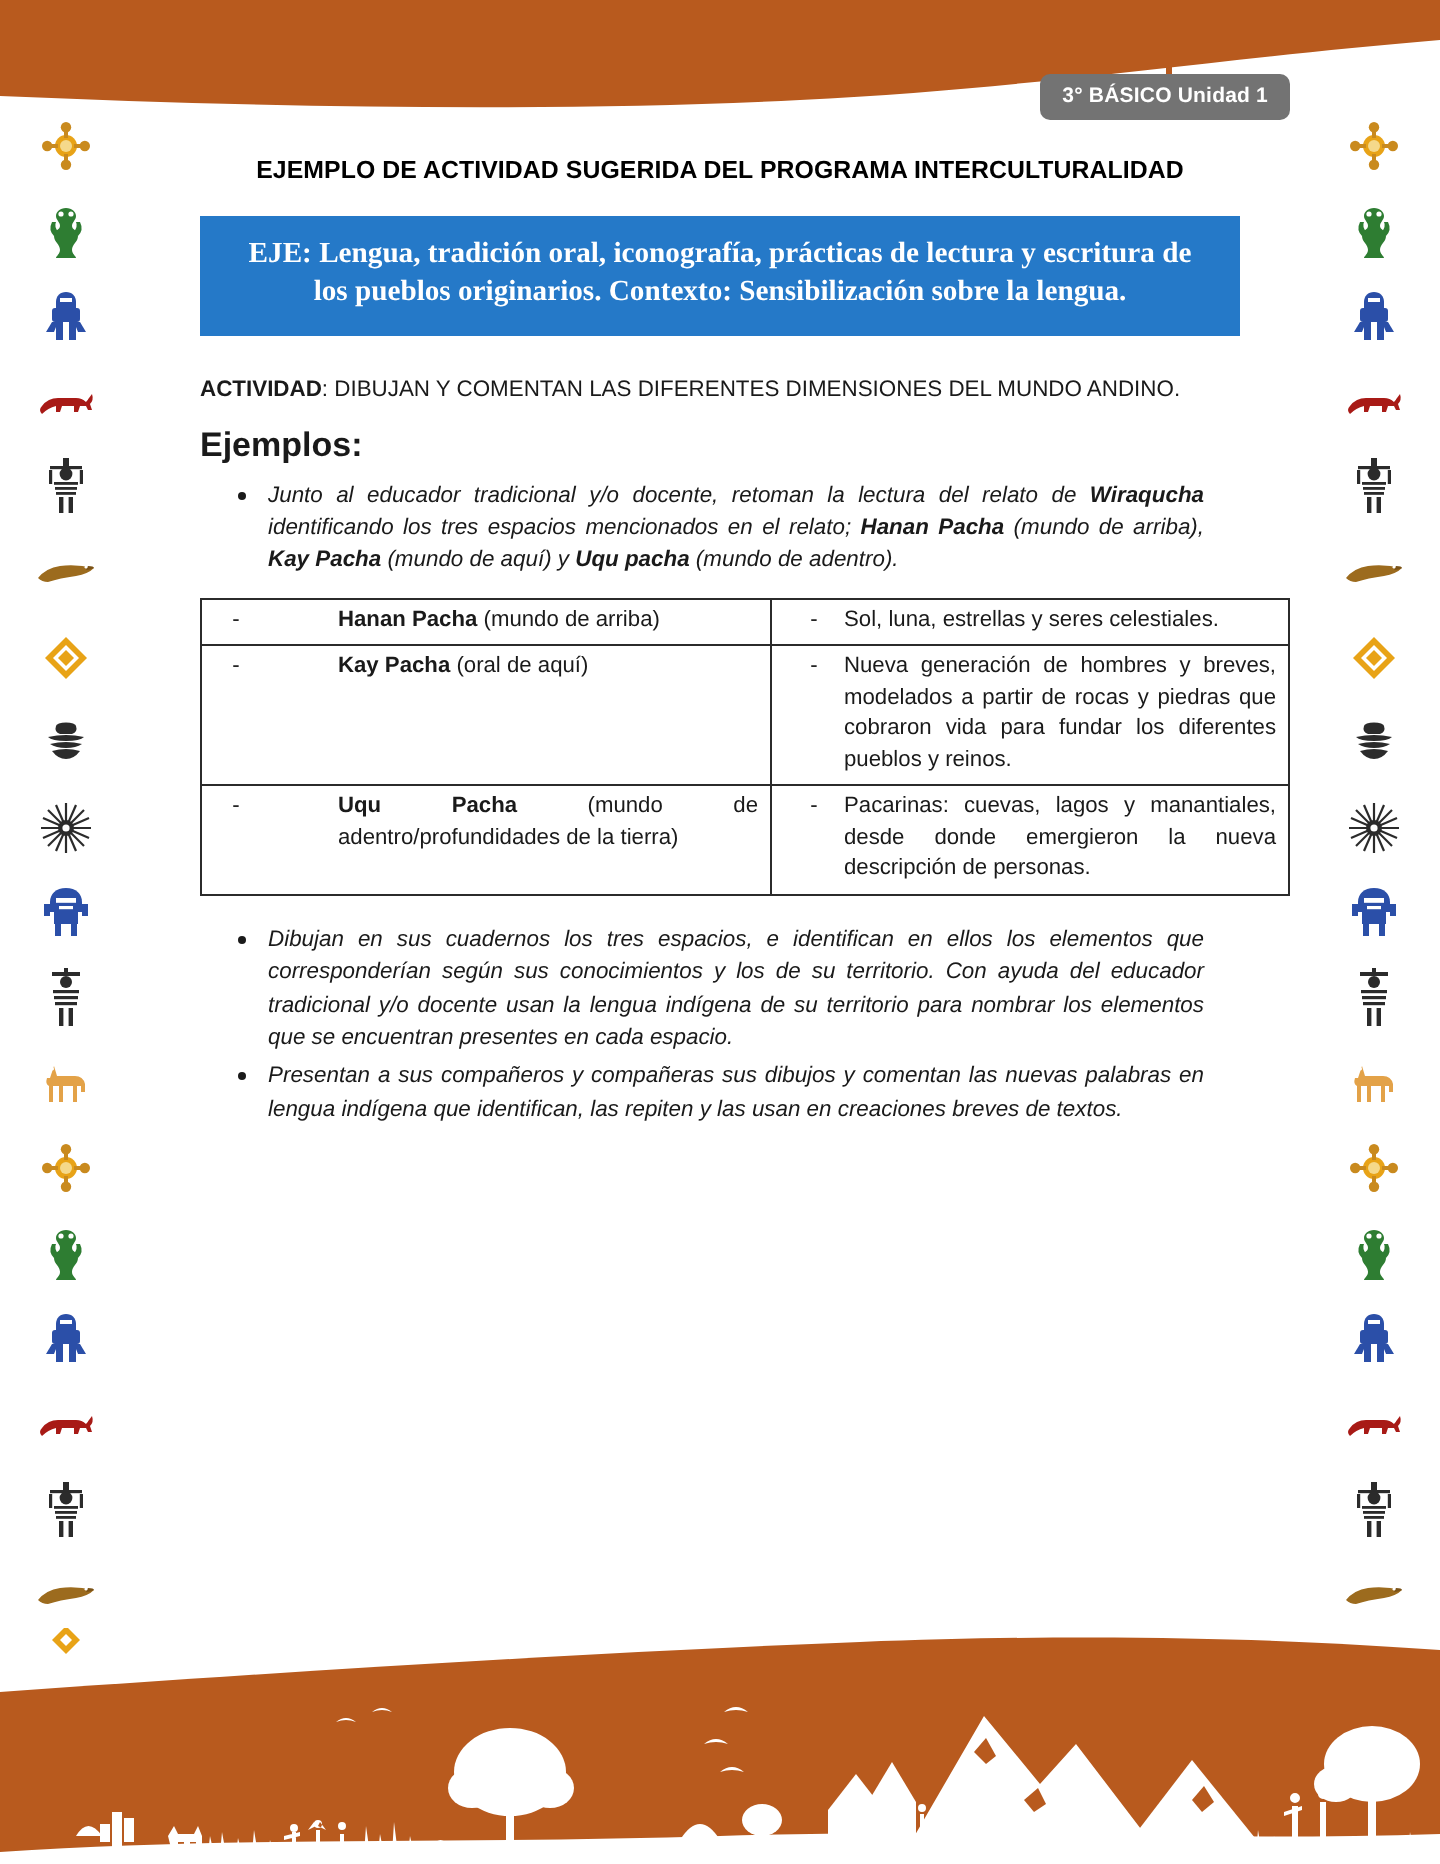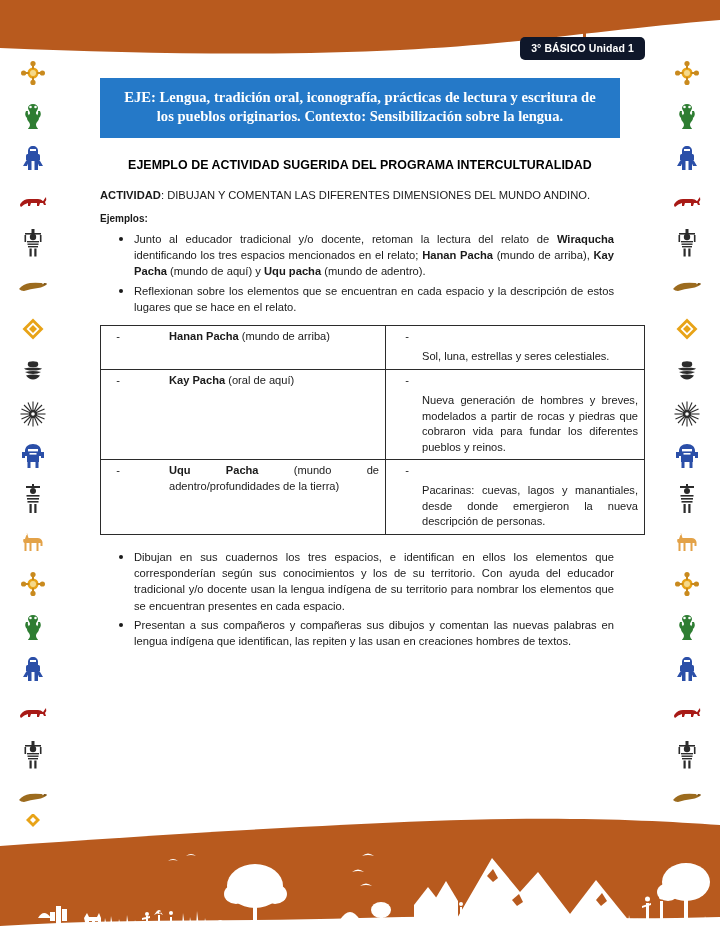--- a/index.html
+++ b/index.html
@@ -23,21 +23,21 @@
     width: 720px;
     height: 62px;
     z-index: 1;
   }
   #top-band svg { display: block; }
 
   #unit-badge {
     position: absolute;
     right: 75px;
     top: 37px;
-    background: #0f172a;
+    background: #737373;
     color: #ffffff;
     font-size: 10.5px;
     font-weight: bold;
     letter-spacing: .1px;
     padding: 5px 11px 6px 11px;
     border-radius: 5px;
     z-index: 4;
     white-space: nowrap;
     font-family: "Liberation Sans", sans-serif;
   }
@@ -119,29 +119,30 @@
   .para {
     font-size: 11.2px;
     line-height: 1.42;
     margin: 0 0 9px 0;
     text-align: justify;
   }
   #actividad-line { }
   .lbl-bold { font-weight: bold; }
 
   #ejemplos-label {
-    font-size: 10px;
+    font-size: 17px;
     font-weight: bold;
     margin: 0 0 7px 0;
   }
 
   ul.bullets {
-    margin: 0 4px 10px 0;
+    margin: 0 16px 10px 0;
     padding-left: 34px;
     list-style: none;
+    font-style: italic;
   }
   ul.bullets li {
     position: relative;
     font-size: 11.2px;
     line-height: 1.46;
     text-align: justify;
     margin-bottom: 3px;
     padding-right: 2px;
   }
   ul.bullets li::before {
@@ -181,21 +182,21 @@
     width: 22px;
     text-align: center;
     padding-top: 0px;
   }
   .dash-r {
     flex: none;
     width: 30px;
     text-align: center;
   }
   .celltext { flex: 1; text-align: justify; margin-left: 40px; }
-  .celltext-j { flex: 1; text-align: justify; margin-top: 20px; }
+  .celltext-j { flex: 1; text-align: justify; }
 </style>
 </head>
 <body>
 
 <div id="top-band">
   <svg width="720" height="62" viewBox="0 0 720 62">
     <path d="M0,0 H720 V20 C600,30 520,44 400,50 C280,56 140,54 0,48 Z" fill="#B85A1E"></path>
   </svg>
 </div>
 <div id="badge-stem"></div>
@@ -570,31 +571,30 @@
       <svg width="30" height="16" viewBox="0 0 30 16">
       <path d="M1,11 q4,-5 11,-6 q8,-1 17,1 q-3,3 -9,4 q-8,1 -14,3 q-3,0 -5,-2 z" fill="#9C6B1E"></path>
       <path d="M26,5 q3,0 3,1 q-2,1 -4,1 z" fill="#7A5217"></path>
       <circle cx="25" cy="5.6" r="0.7" fill="#ffffff"></circle>
     </svg>
     </div>
   </div>
 
 <div id="content">
 
+  <div id="doc-title">EJEMPLO DE ACTIVIDAD SUGERIDA DEL PROGRAMA INTERCULTURALIDAD</div>
+
   <div id="eje-banner">EJE:  Lengua, tradición oral, iconografía, prácticas de lectura y escritura de los pueblos originarios. Contexto: Sensibilización sobre la lengua.</div>
-
-  <div id="doc-title">EJEMPLO DE ACTIVIDAD SUGERIDA DEL PROGRAMA INTERCULTURALIDAD</div>
 
   <p class="para" id="actividad-line"><span class="lbl-bold">ACTIVIDAD</span><span>: DIBUJAN Y COMENTAN LAS DIFERENTES DIMENSIONES DEL MUNDO ANDINO.</span></p>
 
   <p id="ejemplos-label">Ejemplos:</p>
 
   <ul class="bullets" id="bullets-top">
       <li><span>Junto al educador tradicional y/o docente, retoman la lectura del relato de </span><span class="lbl-bold">Wiraqucha</span><span> identificando los tres espacios mencionados en el relato; </span><span class="lbl-bold">Hanan Pacha</span><span> (mundo de arriba), </span><span class="lbl-bold">Kay Pacha</span><span> (mundo de aquí) y </span><span class="lbl-bold">Uqu pacha</span><span> (mundo de adentro).</span></li>
-      <li><span>Reflexionan sobre los elementos que se encuentran en cada espacio y la descripción de estos lugares que se hace en el relato.</span></li>
     </ul>
 
   <table class="pacha">
     <tbody id="pacha-body">
         <tr>
           <td class="col-left">
             <div class="cellrow">
               <span class="dash">-</span>
               <span class="celltext"><span class="lbl-bold">Hanan Pacha</span><span> (mundo de arriba)</span></span>
             </div>
@@ -632,21 +632,21 @@
               <span class="dash-r">-</span>
               <span class="celltext-j">Pacarinas: cuevas, lagos y manantiales, desde donde emergieron la nueva descripción de personas.</span>
             </div>
           </td>
         </tr>
       </tbody>
   </table>
 
   <ul class="bullets" id="bullets-bottom">
       <li><span>Dibujan en sus cuadernos los tres espacios, e identifican en ellos los elementos que corresponderían según sus conocimientos y los de su territorio. Con ayuda del educador tradicional y/o docente usan la lengua indígena de su territorio para nombrar los elementos que se encuentran presentes en cada espacio.</span></li>
-      <li><span>Presentan a sus compañeros y compañeras sus dibujos y comentan las nuevas palabras en lengua indígena que identifican, las repiten y las usan en creaciones hombres de textos.</span></li>
+      <li><span>Presentan a sus compañeros y compañeras sus dibujos y comentan las nuevas palabras en lengua indígena que identifican, las repiten y las usan en creaciones breves de textos.</span></li>
     </ul>
 
 </div>
 
 <div id="bottom-band">
   <svg width="720" height="118" viewBox="0 0 720 118" preserveAspectRatio="none">
     <path d="M0,32 C140,22 300,12 430,7 C560,2 650,6 720,11 V118 H0 Z" fill="#B85A1E"></path>
     <g fill="#ffffff">
 
       <path d="M0,112 C120,104 240,108 360,104 C480,100 600,107 720,103 V118 H0 Z"></path>

